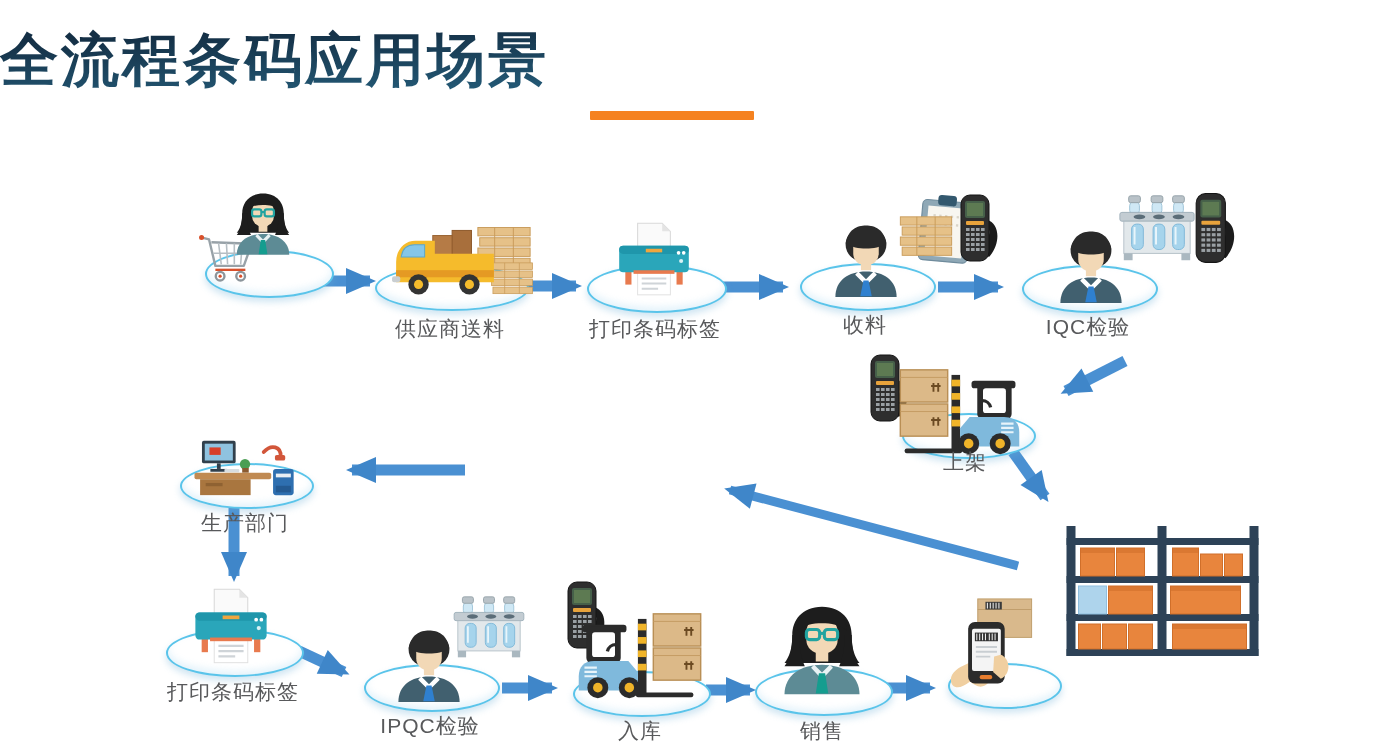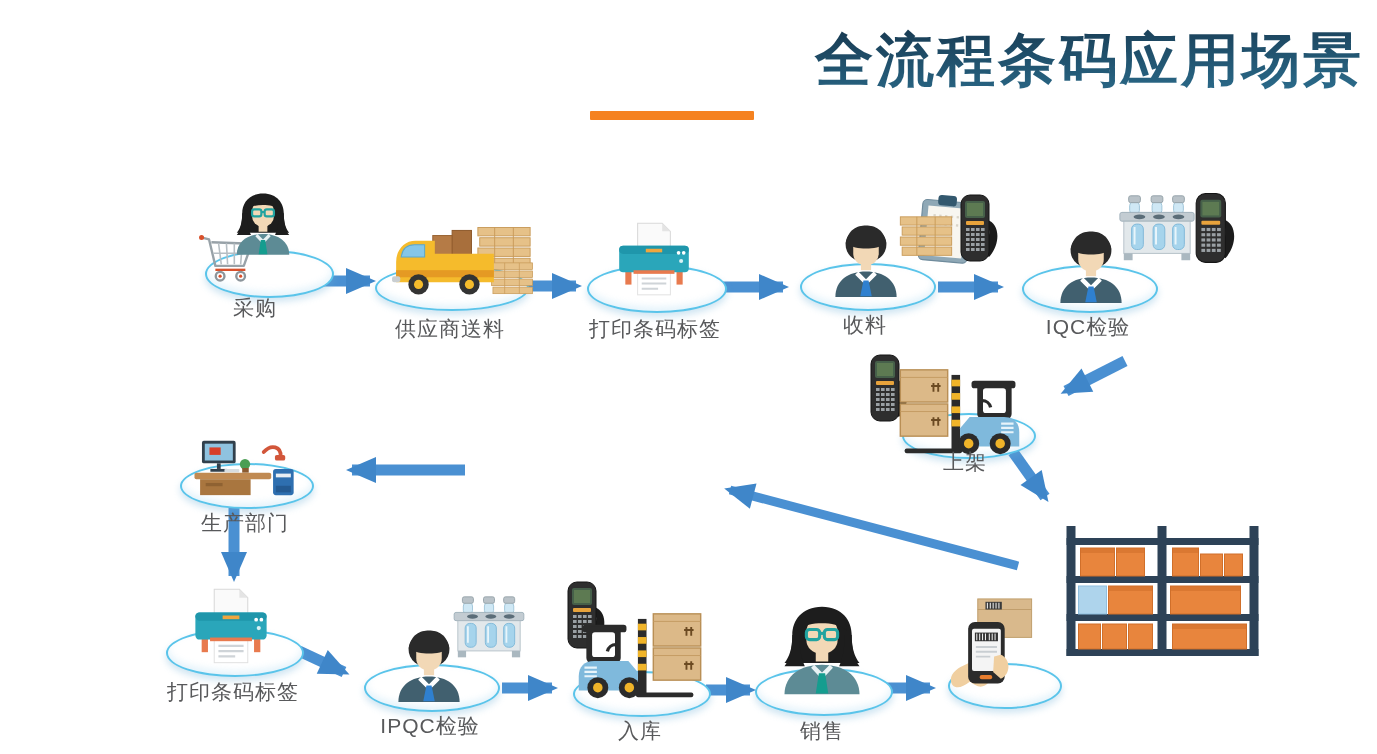--- a/index.html
+++ b/index.html
@@ -4,22 +4,22 @@
 <style>
   html,body{margin:0;padding:0;}
   body{
     width:1377px;height:754px;position:relative;overflow:hidden;
     background:#ffffff;
     font-family:"Liberation Sans", sans-serif;
   }
   .stage{position:absolute;inset:0;}
   
   .title{
-    position:absolute;left:0;top:22px;width:1351px;text-align:right;
-    font-size:58px;font-weight:900;letter-spacing:3px;color:#1d4663;margin-left:13px;
+    position:absolute;left:0;top:22px;width:1351px;text-align:left;
+    font-size:58px;font-weight:900;letter-spacing:3px;color:#1d4663;
   }
   @supports (-webkit-background-clip: text){
     .title{
       background:linear-gradient(178deg,#142f45 15%,#245b78 70%,#2f7394 100%);
       -webkit-background-clip:text;background-clip:text;
       -webkit-text-fill-color:transparent;color:#1d4663;
     }
   }
   .underline{
     position:absolute;left:590px;top:111px;width:164px;height:9px;
@@ -318,21 +318,20 @@
   </svg>
 
   <div class="node" style="left:155px;top:188px;width:200px;height:140px">
     <div class="platform" style="left:50px;top:62px;width:125px;height:44px"></div>
     <svg class="pc" style="left:43px;top:40px" width="60" height="60">
         <use href="#i-cart"></use>
       </svg>
     <svg class="pc" style="left:73px;top:2px" width="70" height="66">
         <use href="#i-woman"></use>
       </svg>
-    <div class="label" style="top:106px">采购</div>
   </div>
 
   <div class="node" style="left:350px;top:213px;width:200px;height:135px">
     <div class="platform" style="left:25px;top:52px;width:150px;height:42px"></div>
     <svg class="pc" style="left:126px;top:12px" width="56" height="46">
         <use href="#i-planks"></use>
       </svg>
     <svg class="pc" style="left:140px;top:48px" width="44" height="36">
         <use href="#i-planks"></use>
       </svg>

